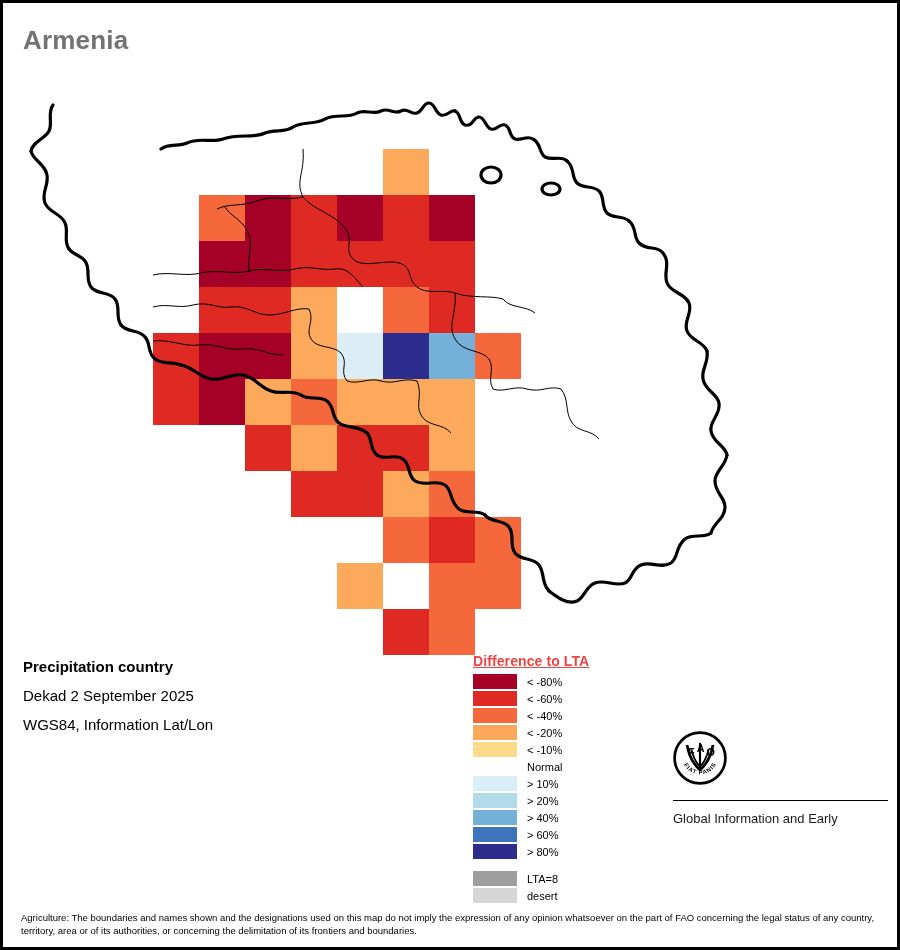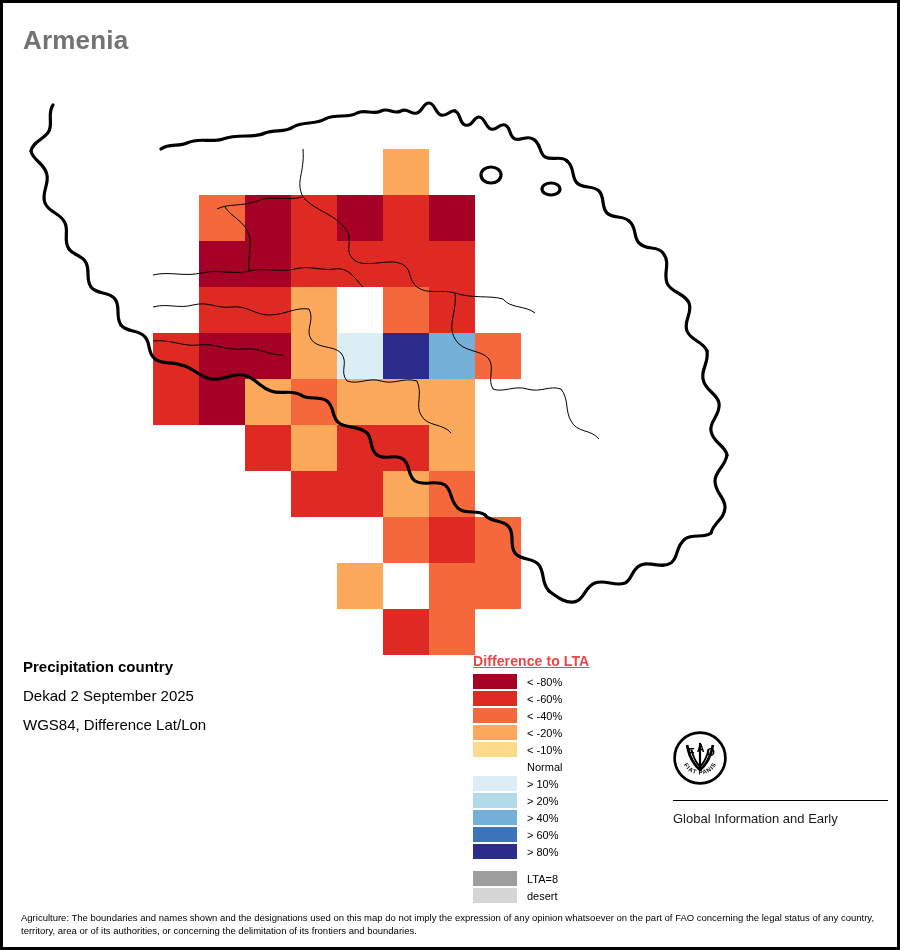--- a/index.html
+++ b/index.html
@@ -168,21 +168,21 @@
         <path d="M66 186 C60 178, 66 168, 62 160 C58 150, 46 150, 42 140
                  C38 130, 46 122, 44 112 C42 100, 30 98, 28 88"></path>
         <path d="M28 88 C30 78, 42 76, 46 68 C50 60, 44 50, 50 42"></path>
       </g>
     </svg>
   </div>
 
   <div id="info">
     <div class="line b">Precipitation country</div>
     <div class="line">Dekad 2 September 2025</div>
-    <div class="line">WGS84, Difference Lat/Lon</div>
+    <div class="line">WGS84, Information Lat/Lon</div>
   </div>
 
   <div id="legend">
     <div id="legend-title">Difference to LTA</div>
     <div id="legend-items">
         <div class="legend-row">
           <div class="legend-sw" style="background: rgb(165, 0, 38);"></div>
           <div class="legend-lb">&lt; -80%</div>
         </div>
         <div class="legend-row">

